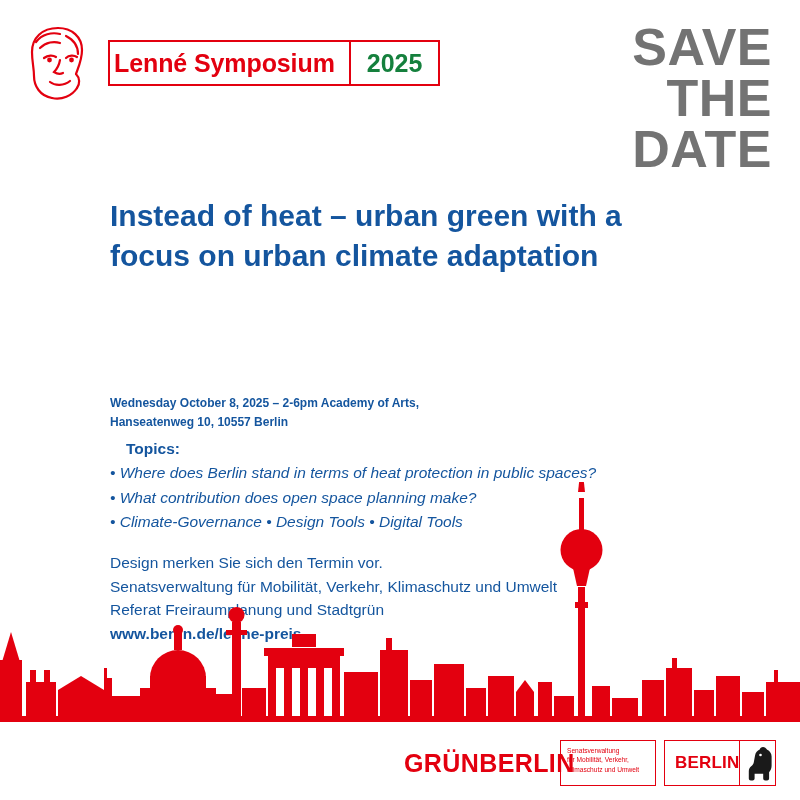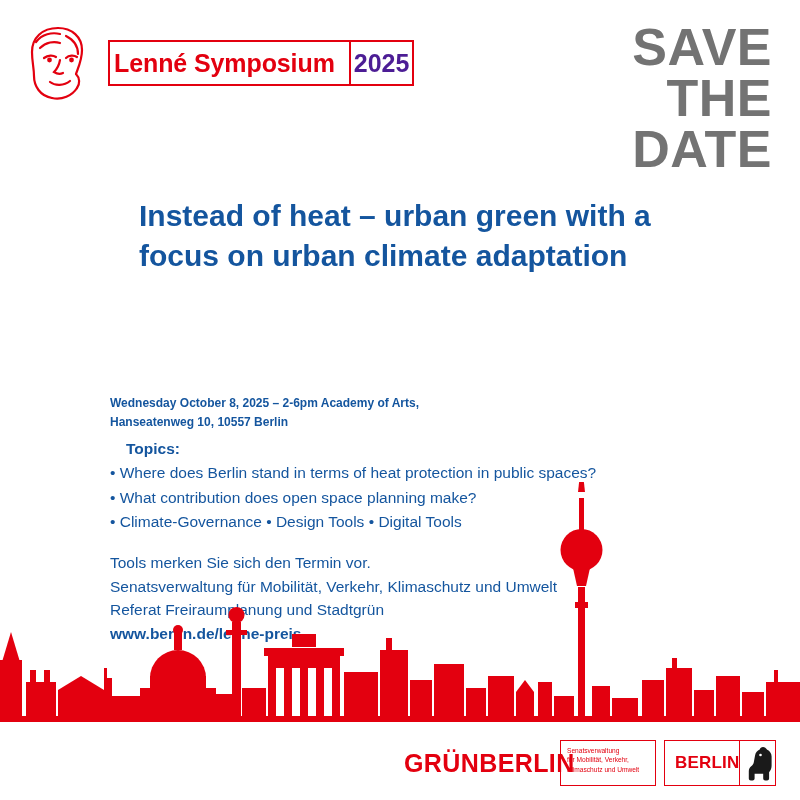--- a/index.html
+++ b/index.html
@@ -44,24 +44,24 @@
     padding: 0 14px 0 4px;
     letter-spacing: -0.1px;
     white-space: nowrap;
   }
   .brand-divider {
     width: 2px;
     background: #e3000f;
     height: 100%;
   }
   .brand-year {
-    color: #4c1d95;
+    color: #15803d;
     font-size: 25px;
     font-weight: bold;
-    padding: 0 3px;
+    padding: 0 16px;
     white-space: nowrap;
   }
 
   .save-the-date {
     position: absolute;
     right: 28px;
     top: 22px;
     text-align: right;
     color: #737373;
     font-weight: bold;
@@ -74,21 +74,20 @@
   
   .title {
     position: absolute;
     left: 110px;
     top: 196px;
     width: 520px;
     color: #14559e;
     font-size: 30px;
     font-weight: bold;
     line-height: 1.32;
-    margin-left: 29px;
   }
 
   
   .event-line {
     position: absolute;
     left: 110px;
     top: 394px;
     width: 560px;
     color: #14559e;
     font-size: 12px;
@@ -99,21 +98,21 @@
   .topics {
     position: absolute;
     left: 110px;
     top: 437px;
     width: 620px;
     color: #14559e;
     font-size: 15.5px;
     line-height: 1.58;
   }
   .topics .topics-label { font-weight: bold; margin-left: 16px; }
-  .topics .topic-item { white-space: nowrap; }
+  .topics .topic-item { white-space: nowrap; font-style: italic; }
 
   .footer-note {
     position: absolute;
     left: 110px;
     top: 551px;
     width: 620px;
     color: #14559e;
     font-size: 15.5px;
     line-height: 1.52;
   }
@@ -235,21 +234,21 @@
   </div>
 
   <div class="topics">
     <div class="topics-label">Topics:</div>
     <div class="topic-item">• Where does Berlin stand in terms of heat protection in public spaces?</div>
     <div class="topic-item">• What contribution does open space planning make?</div>
     <div class="topic-item">• Climate-Governance  •  Design Tools  •  Digital  Tools</div>
   </div>
 
   <div class="footer-note">
-    <div>Tools merken Sie sich den Termin vor.</div>
+    <div>Design merken Sie sich den Termin vor.</div>
     <div>Senatsverwaltung für Mobilität, Verkehr, Klimaschutz und Umwelt</div>
     <div>Referat Freiraumplanung und Stadtgrün</div>
     <div class="link">www.berlin.de/lenne-preis</div>
   </div>
 
   <div class="skyline">
     <svg viewBox="0 0 800 240" width="800" height="240" preserveAspectRatio="none" aria-hidden="true">
       <g fill="#e3000f">
 
         <rect x="578" y="105" width="7" height="130"></rect>

